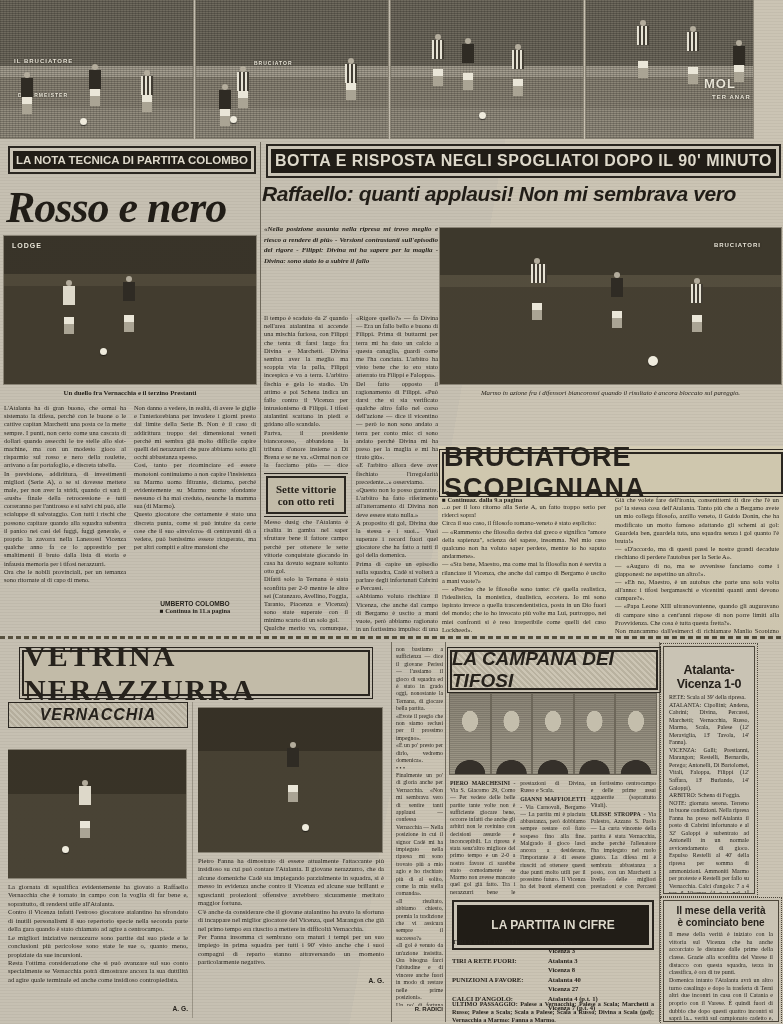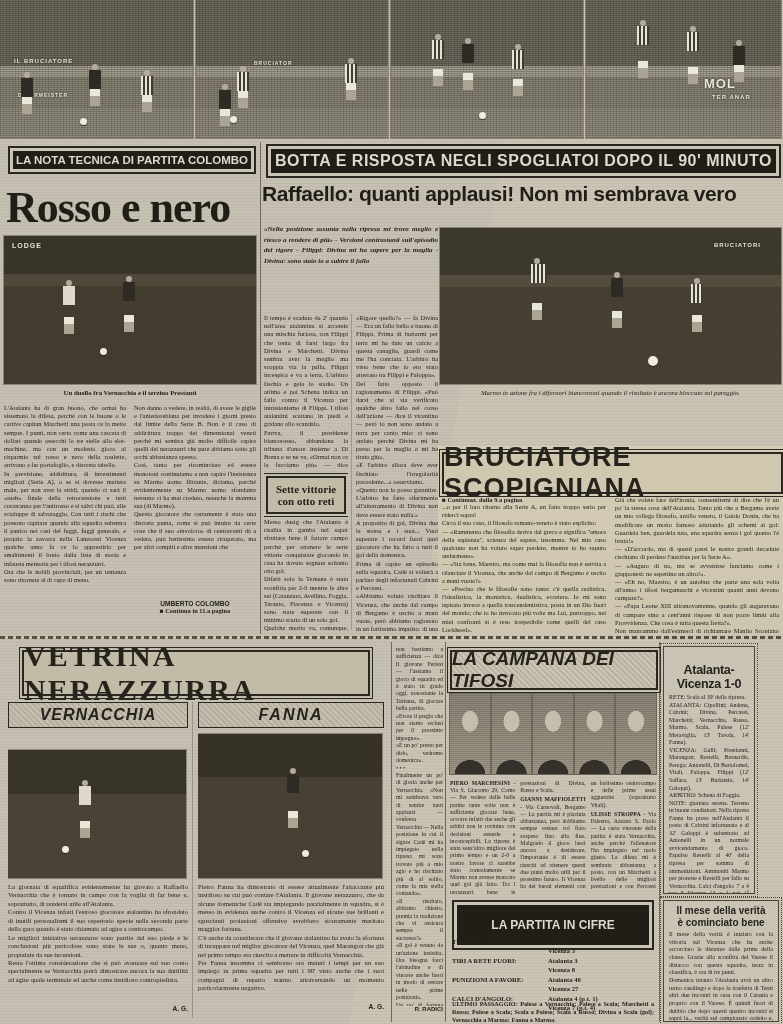--- a/index.html
+++ b/index.html
@@ -30,21 +30,21 @@
     radial-gradient(ellipse 13px 17px at 50% 34%,#c4beac 0 60%,rgba(0,0,0,0) 63%),
     radial-gradient(ellipse 24px 22px at 50% 100%,#35302a 0 62%,rgba(0,0,0,0) 65%),
     repeating-linear-gradient(0deg,rgba(25,22,18,.15) 0 1px,transparent 1px 2px),
     linear-gradient(#8b8577,#9d9787);box-shadow:0 0 0 1px #6d675a;}
   
   .vrule{position:absolute;width:1px;background:#6f695c;}
   .hwave{position:absolute;height:3px;background:repeating-linear-gradient(90deg,#57513f 0 5px,transparent 5px 8px);}
   
   .kicker{position:absolute;border:2px solid #2a2620;padding:3px;background:#cac4b6;}
   .kicker .bar{background:#211d17;color:#ded9cb;font-family:"Liberation Sans",sans-serif;font-weight:bold;text-align:center;white-space:nowrap;overflow:hidden;}
-  .headline{position:absolute;font-weight:bold;color:#211d17;white-space:nowrap;}
+  .headline{position:absolute;font-weight:bold;color:#211d17;white-space:nowrap;font-style:italic;}
   .boxhead{position:absolute;border:2px solid #2a2620;outline:1px solid #2a2620;outline-offset:2px;background:#c2bba8;display:flex;align-items:center;justify-content:center;font-weight:bold;}
   .minihead{border:1px solid #2a2620;background:repeating-linear-gradient(45deg,#b5ae9d 0 2px,#c6c0b0 2px 4px);font-family:"Liberation Sans",sans-serif;font-weight:bold;font-style:italic;text-align:center;}
   
   .txt{font-size:6.4px;line-height:1.28;text-align:justify;white-space:pre-line;overflow:hidden;}
   .cap{font-size:6.8px;font-weight:bold;text-align:center;}
   .sig{font-family:"Liberation Sans",sans-serif;font-weight:bold;font-size:6.6px;text-align:center;}
   .cont{font-size:6.4px;font-weight:bold;text-align:center;}
   sectiON{display:block;}
 </style>
 </head>
@@ -85,21 +85,21 @@
           <span class="torso"></span>
         </span>
       <span class="fig t-dark" style="top:38px;left:70px;height:52px;">
           <span class="torso"></span>
         </span>
       <span class="fig t-str" style="top:44px;left:120px;height:52px;">
           <span class="torso"></span>
         </span>
       <span class="ball" style="top:112px;left:88px;"></span>
     </div>
-    <div class="ph top-ph" style="left:586px;width:195px;">
+    <div class="ph top-ph" style="left:586px;width:167px;">
       <span class="ad" style="top:76px;left:118px;font-size:13px;">MOL</span>
       <span class="ad" style="top:94px;left:126px;font-size:6px;">TER ANAR</span>
       <span class="fig t-str" style="top:20px;left:50px;height:58px;">
           <span class="torso"></span>
         </span>
       <span class="fig t-str" style="top:26px;left:100px;height:58px;">
           <span class="torso"></span>
         </span>
       <span class="fig t-dark" style="top:40px;left:146px;">
           <span class="torso"></span>
@@ -219,21 +219,20 @@
           </span>
         <span class="ball" style="top:96px;left:54px;"></span>
       </div>
       <div class="txt" style="margin-top:5px;font-size:6.6px;height:122px;">La giornata di squalifica evidentemente ha giovato a Raffaello Vernacchia che è tornato in campo con la voglia di far bene e, soprattutto, di rendersi utile all'Atalanta.
 Contro il Vicenza infatti l'estroso giocatore atalantino ha sfrondato di inutili personalismi il suo repertorio specie nella seconda parte della gara quando è stato chiamato ad agire a centrocampo.
 Le migliori iniziative nerazzurre sono partite dal suo piede e le conclusioni più pericolose sono state le sue o, quanto meno, propiziate da sue incursioni.
 Resta l'ottima considerazione che si può avanzare sul suo conto specialmente se Vernacchia potrà dimostrare ancora la sua duttilità ad agire quale terminale ed anche come insidioso contropiedista.</div>
       <div class="sig" style="text-align:right;">A. G.</div>
     </div>
     <div style="position:absolute;left:198px;top:702px;width:186px;height:318px;overflow:hidden;">
-      <div class="minihead" style="height:24px;line-height:24px;font-size:16px;letter-spacing:2px;">FANNA</div>
       <div class="ph grain" style="position:relative;margin-top:6px;width:184px;height:144px;background-color:#827c6e;background-image:linear-gradient(180deg,#6b6558 0 30%,#8b8576 30% 100%);">
         <span class="fig t-dark" style="top:34px;left:88px;height:60px;">
             <span class="torso"></span>
           </span>
         <span class="ball" style="top:116px;left:104px;"></span>
       </div>
       <div class="txt" style="margin-top:5px;font-size:6.6px;height:120px;">Pietro Fanna ha dimostrato di essere attualmente l'attaccante più insidioso su cui può contare l'Atalanta. Il giovane nerazzurro, che da alcune domeniche Cadè sta impiegando parzialmente in squadra, si è messo in evidenza anche contro il Vicenza ed alcune sue brillanti e sguscianti proiezioni offensive avrebbero sicuramente meritato maggior fortuna.
 C'è anche da considerare che il giovane atalantino ha avuto la sfortuna di incappare nel miglior giocatore del Vicenza, quel Marangon che già nel primo tempo era riuscito a mettere in difficoltà Vernacchia.
 Per Fanna insomma ci sembrano ora maturi i tempi per un suo impiego in prima squadra per tutti i 90' visto anche che i suoi compagni di reparto stanno attraversando un momento particolarmente negativo.</div>
       <div class="sig" style="text-align:right;">A. G.</div>

